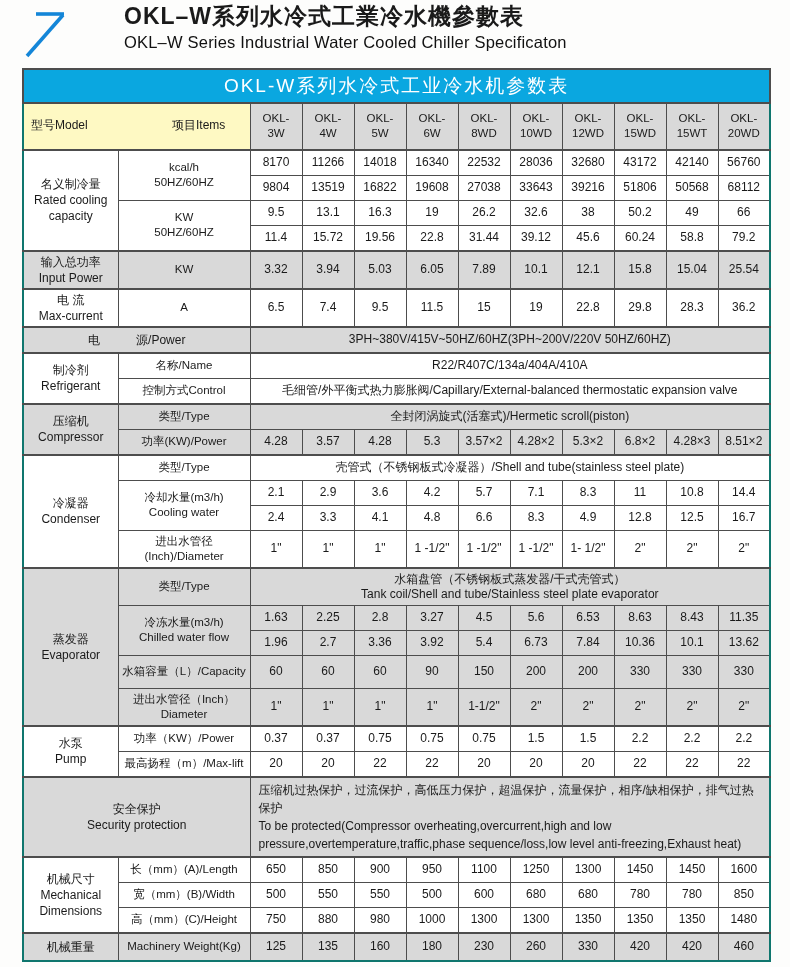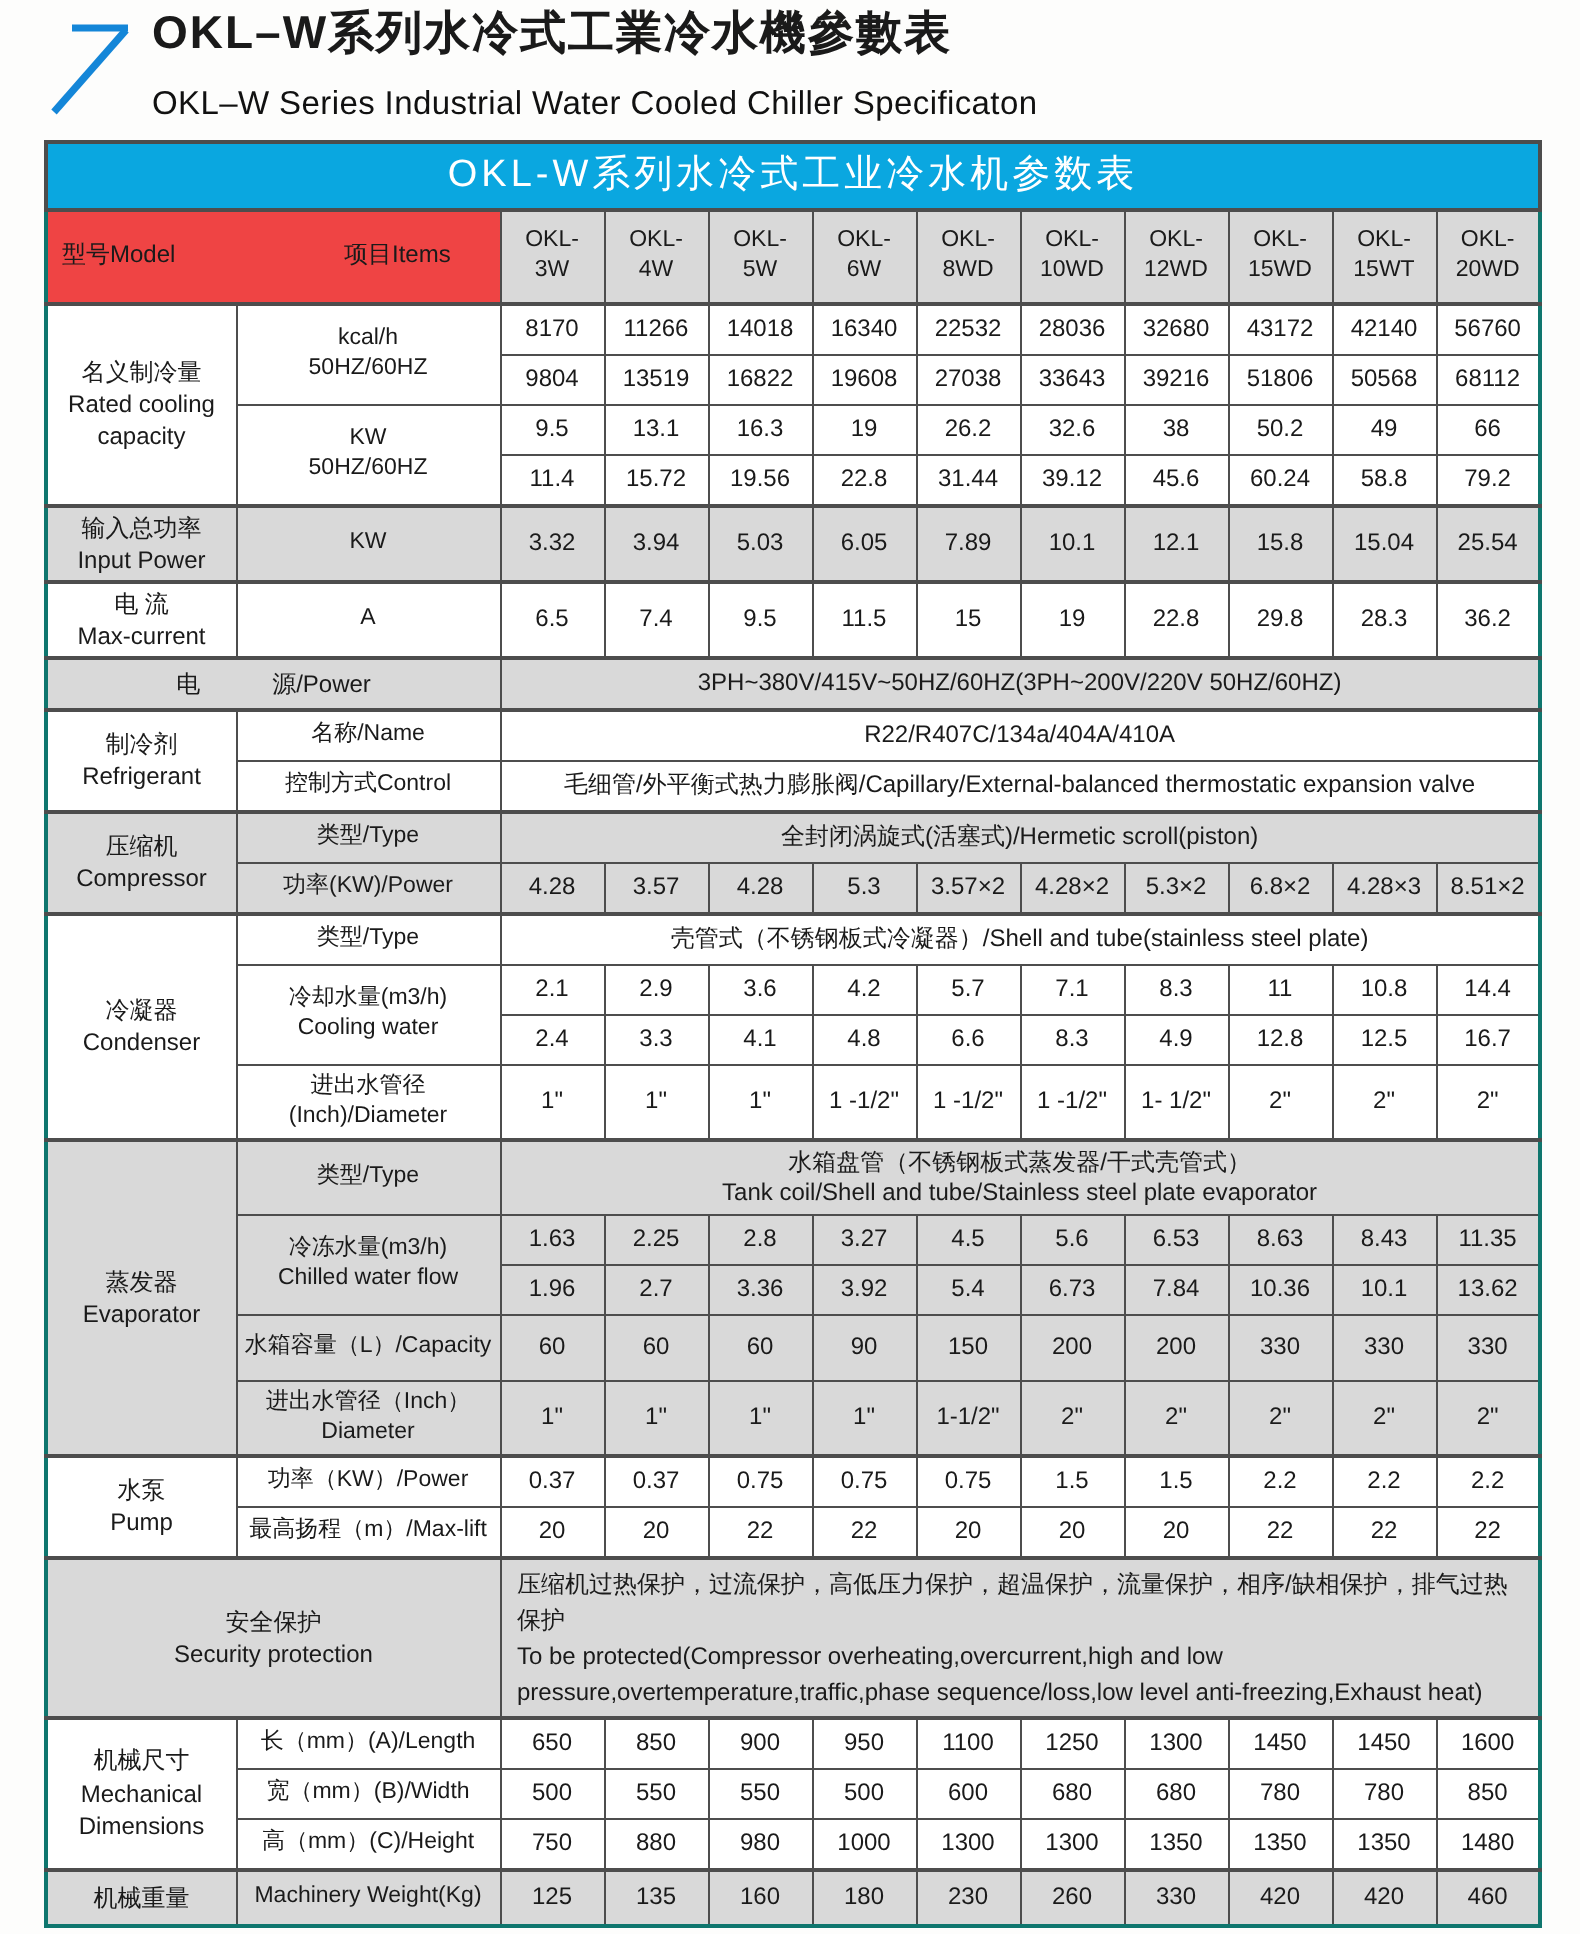--- a/index.html
+++ b/index.html
@@ -3,25 +3,25 @@
 <meta charset="utf-8">
 <style>
   html,body{margin:0;padding:0;}
   body{
     width:790px;height:967px;background:#fdfdfc;
     font-family:"Liberation Sans","DejaVu Sans",sans-serif;
     color:#1a1a1a;-webkit-font-smoothing:antialiased;
   }
   .page{width:790px;height:967px;overflow:hidden;background:#fdfdfc;}
   
-  .hdr{display:flex;align-items:flex-start;padding:2px 0 0 22px;}
+  .hdr{display:flex;align-items:flex-start;padding:2px 0 0 22px;gap:48px;}
   .hdr svg{margin-top:6px;}
   .hdr .tt{margin-left:8px;}
   .tt h1{margin:0;font-size:23px;font-weight:bold;letter-spacing:1px;line-height:1.3;}
-  .tt .sub{font-size:16.5px;font-weight:normal;color:#111;margin-top:11px;letter-spacing:0.2px;}
+  .tt .sub{font-size:16.5px;font-weight:normal;color:#111;margin-top:1px;letter-spacing:0.2px;}
   
   table{border-collapse:collapse;table-layout:fixed;width:747px;margin:8px 0 0 22px;
         border:2px solid #0f766e;}
   td{border:1px solid #4d4d4d;text-align:center;vertical-align:middle;
      font-size:12px;line-height:1.25;padding:1px 2px;white-space:pre-line;
      background:#fff;height:22px;overflow:hidden;}
   tr.gray td{background:#d9d9d9;}
   tr.sec td{border-top-width:2px;}
   td.tbar{background:#0aa7e0;color:#fff;font-size:19px;height:30px;letter-spacing:2px;
           border:2px solid #4d4d4d;font-weight:normal;}
@@ -32,21 +32,21 @@
   tr.wrow td{height:24px;}
   td.lab{font-size:12px;line-height:1.35;}
   td.item{font-size:11.5px;line-height:1.3;}
   td.span{font-size:12px;}
   td.left{text-align:left;padding:3px 8px;line-height:1.5;margin-left:20px;}
   
   td.corner{position:relative;padding:0;
     background-image:linear-gradient(to bottom right,
       transparent calc(50% - 0.7px), #4d4d4d calc(50% - 0.7px),
       #4d4d4d calc(50% + 0.7px), transparent calc(50% + 0.7px));}
-  tr.gray td.corner{background-color:#ef4444;}
+  tr.gray td.corner{background-color:#fef9c3;}
   .corner .cm{position:absolute;left:7px;top:50%;transform:translateY(-50%);font-size:12px;}
   .corner .ci{position:absolute;left:148px;top:50%;transform:translateY(-50%);font-size:12px;}
 </style>
 </head>
 <body>
 
 <div class="page">
 
   <div class="hdr">
     <svg width="46" height="52" viewBox="0 0 46 52">

